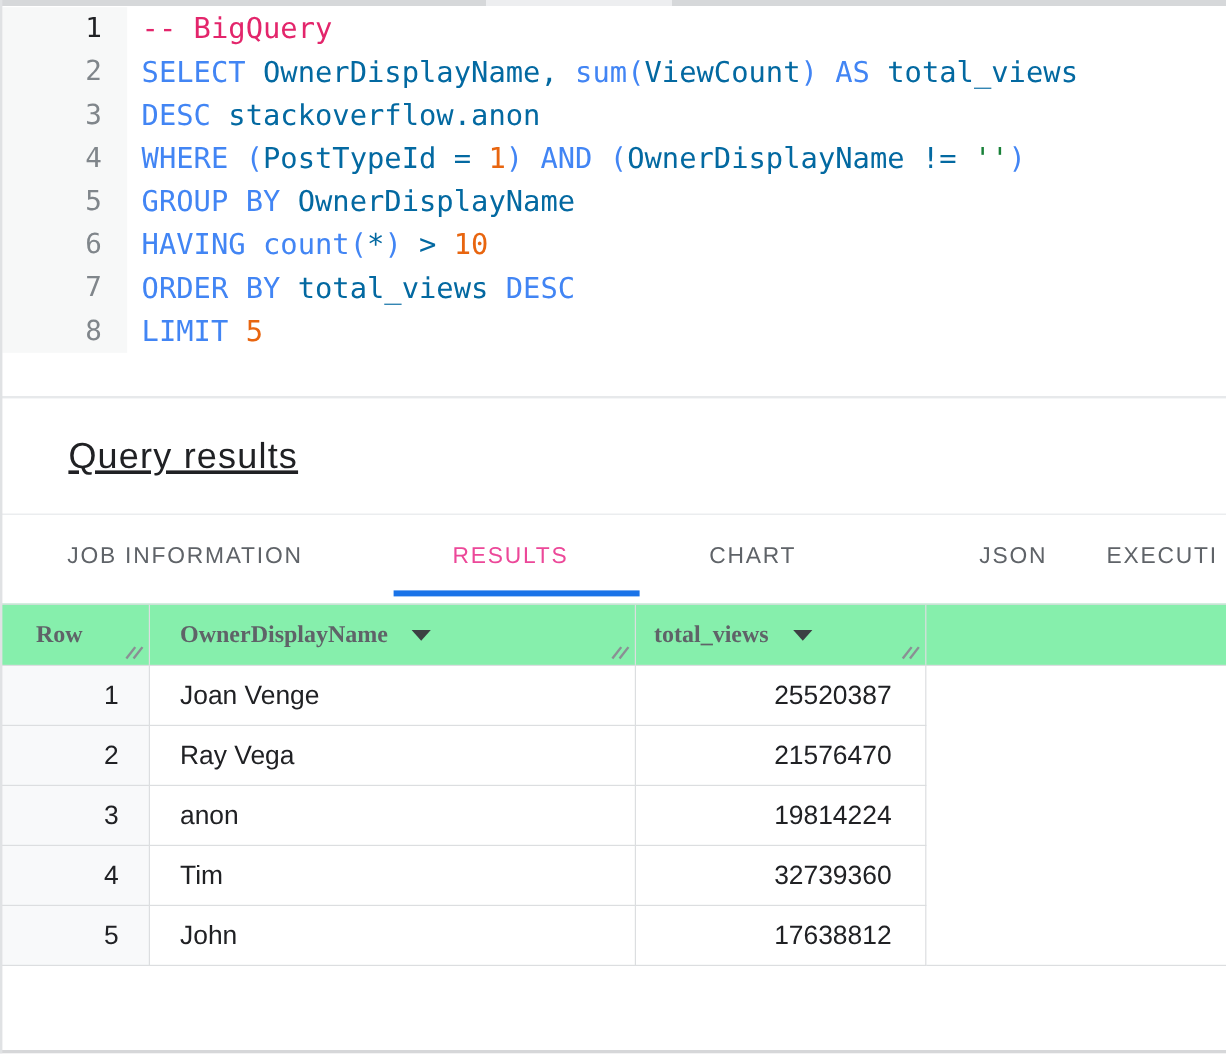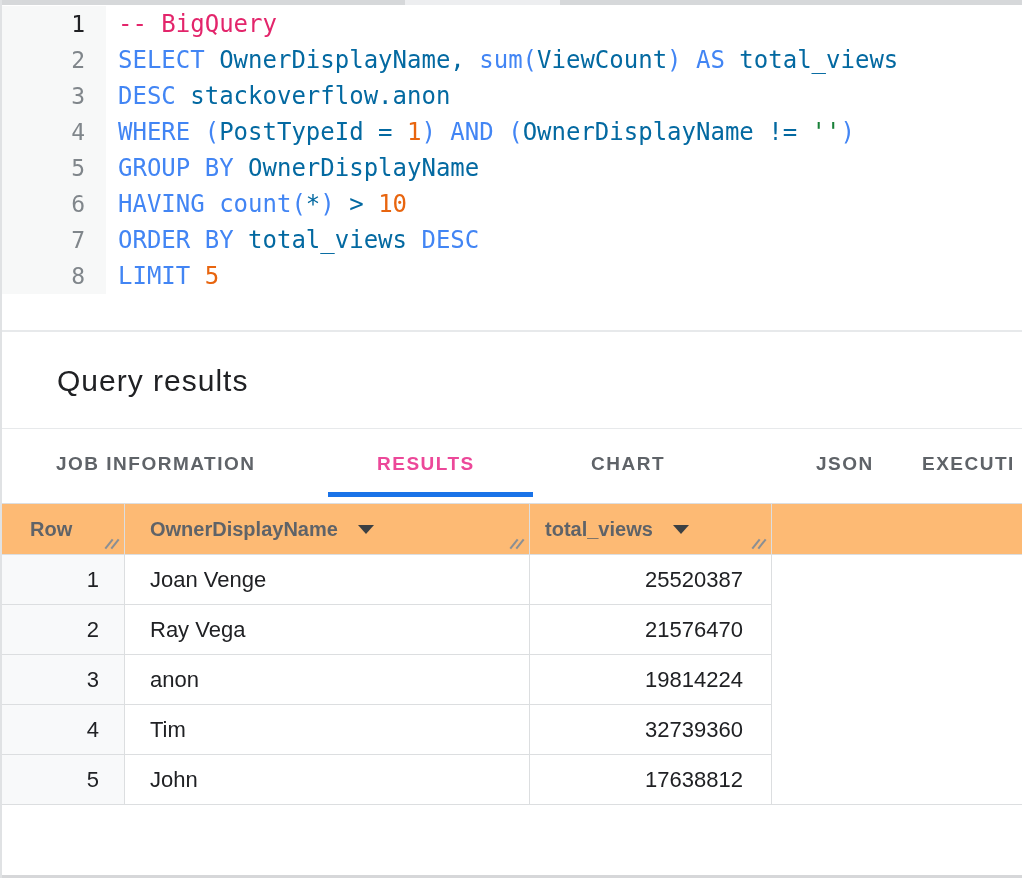--- a/index.html
+++ b/index.html
@@ -26,38 +26,38 @@
   .tok-kw{color:#4285f4;}
   .tok-id{color:#0369a1;}
   .tok-num{color:#e8650f;}
   .tok-str{color:#188038;}
   .tok-com{color:#e3256b;}
 
   
   .divider{position:absolute;left:0;width:1022px;height:2px;background:#e7e9eb;}
   .d1{top:330px;}
   .d2{top:428px;}
-  .results-title{position:absolute;left:57px;top:364px;font-size:30px;letter-spacing:1px;color:#202124;}
+  .results-title{position:absolute;left:57px;top:364px;font-size:30px;letter-spacing:1px;color:#202124;text-decoration:underline;}
 
   
   .tabs{position:absolute;top:429px;left:0;width:1022px;height:74px;background:#fff;}
-  .tab{position:absolute;top:24px;font-size:19px;font-weight:700;letter-spacing:1.5px;
+  .tab{position:absolute;top:24px;font-size:19px;font-weight:400;letter-spacing:1.5px;
        color:#5f6368;white-space:nowrap;cursor:pointer;}
   .tab.active{color:#ec4899;}
   .tab-underline{position:absolute;top:63px;left:328px;width:205px;height:5px;background:#1a73e8;}
 
   
   .table{position:absolute;top:503px;left:0;width:1022px;}
   .t-row{display:flex;height:50px;}
   .cell{display:flex;align-items:center;box-sizing:border-box;position:relative;}
   .c-row{width:125px;border-right:1.5px solid #dcdee0;justify-content:flex-end;padding-right:25px;}
   .c-owner{width:405px;border-right:1.5px solid #dcdee0;padding-left:25px;}
   .c-views{width:242px;border-right:1.5px solid #dcdee0;justify-content:flex-end;padding-right:28px;}
   .c-empty{flex:1;}
-  .t-head{background:#fdba74;border-top:1.5px solid #dcdee0;border-bottom:1.5px solid #dcdee0;}
+  .t-head{background:#86efac;border-top:1.5px solid #dcdee0;border-bottom:1.5px solid #dcdee0;font-family:Liberation Serif, serif;}
   .t-head .c-row{justify-content:flex-start;padding-left:30px;padding-right:0;}
   .t-head .c-views{justify-content:flex-start;padding-left:15px;padding-right:0;}
   .h-label{font-size:20px;font-weight:700;color:#5f6368;}
   .t-body .c-row{background:#f8f9fa;border-bottom:1.5px solid #dcdee0;}
   .t-body .c-owner,.t-body .c-views{border-bottom:1.5px solid #dcdee0;}
   .t-last .c-empty{border-bottom:1.5px solid #dcdee0;}
   .t-body .cell{font-size:22px;color:#202124;}
   .sort-arrow{width:0;height:0;border-left:8px solid transparent;border-right:8px solid transparent;
       border-top:9px solid #3c4043;margin-left:20px;display:inline-block;}
   .resize-handle{position:absolute;right:4px;bottom:3px;width:15px;height:13px;}

